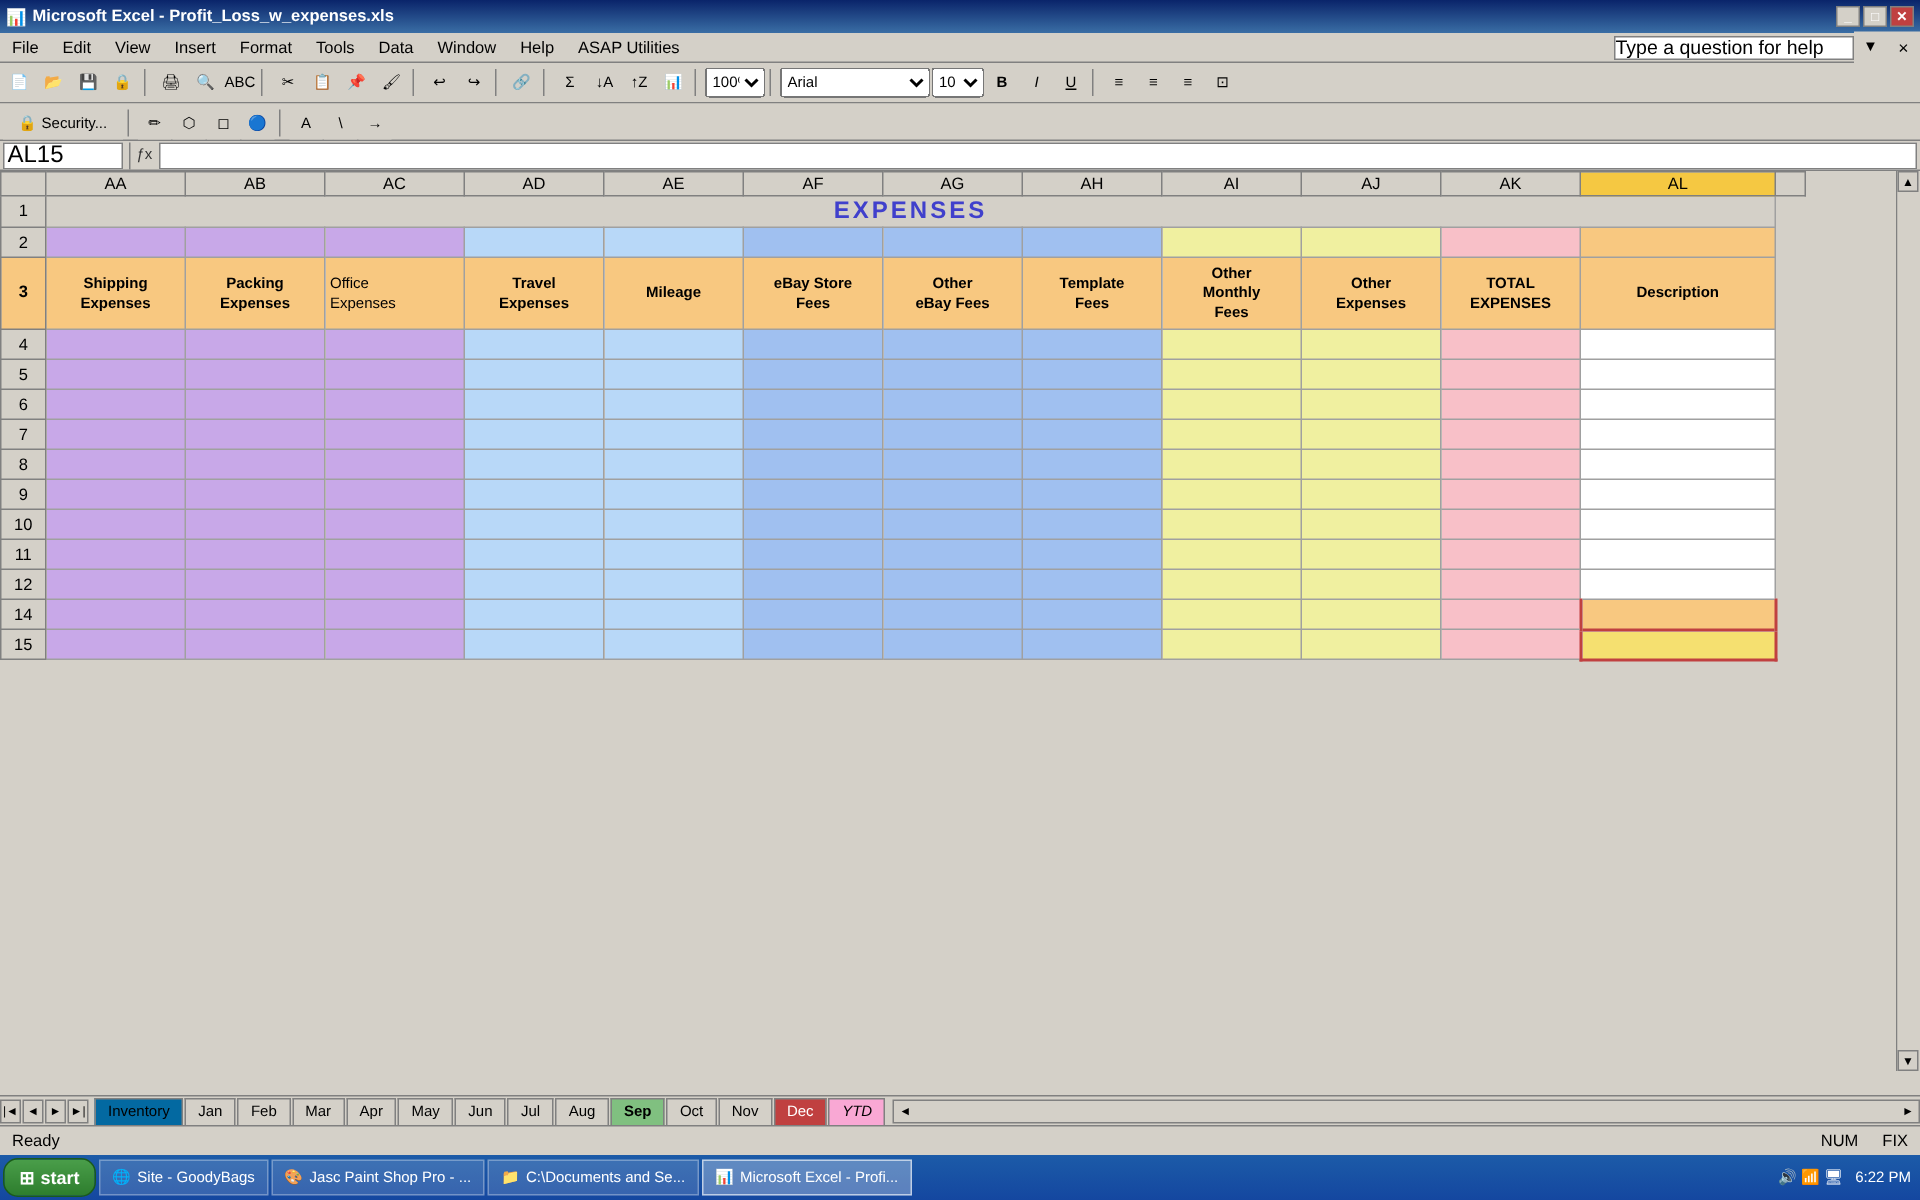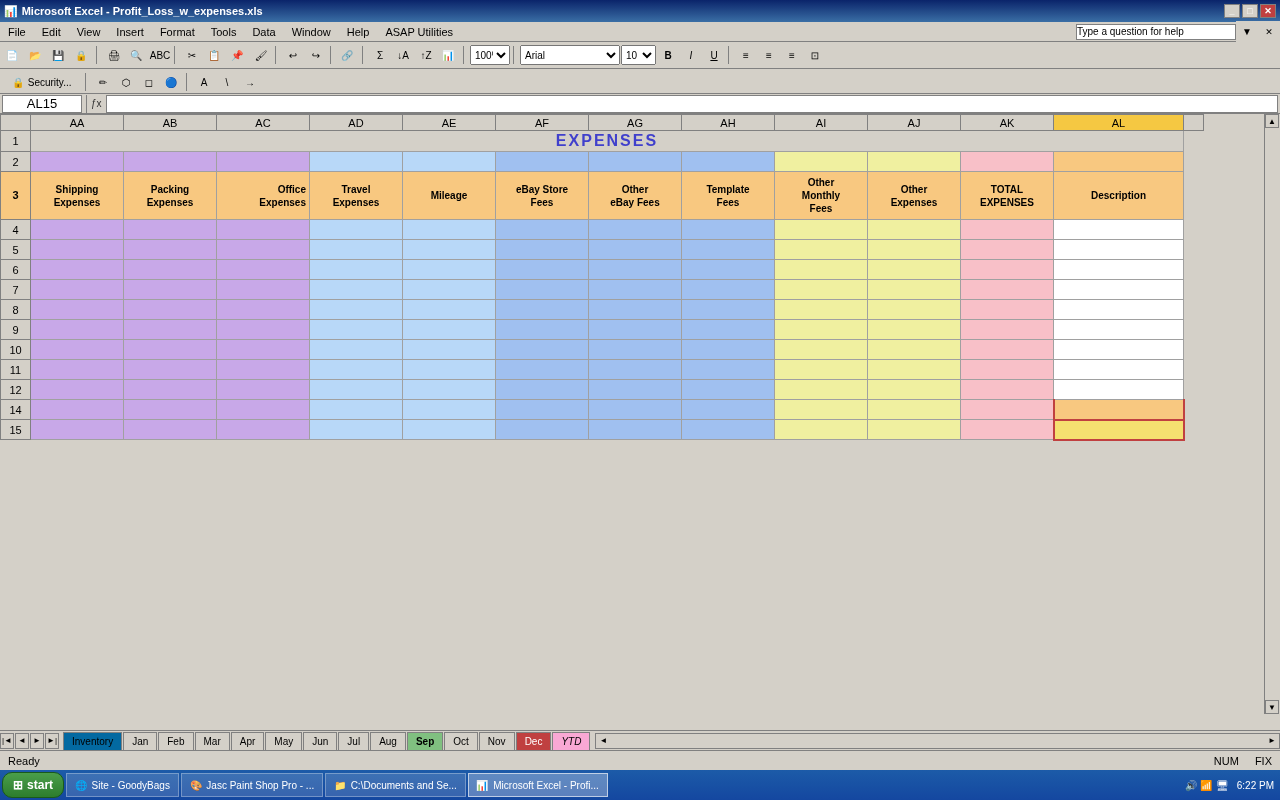--- a/index.html
+++ b/index.html
@@ -70,23 +70,22 @@
       height: 20px;
       background: #d4d0c8;
       border-bottom: 1px solid #808080;
       padding: 0 2px;
     }
     .name-box {
       width: 80px;
       height: 18px;
       border: 1px solid #808080;
       background: white;
-      font-size: 13px;
+      font-size: 16px;
       padding: 0 2px;
-      text-align: center;
     }
     .formula-separator { width: 1px; height: 18px; background: #808080; margin: 0 4px; }
     .formula-icon { font-size: 10px; margin-right: 4px; color: #333; }
     .formula-input {
       flex: 1;
       height: 18px;
       border: none;
       background: white;
       border: 1px solid #808080;
       font-size: 11px;
@@ -274,21 +273,21 @@
     <div class="menu-item">Edit</div>
     <div class="menu-item">View</div>
     <div class="menu-item">Insert</div>
     <div class="menu-item">Format</div>
     <div class="menu-item">Tools</div>
     <div class="menu-item">Data</div>
     <div class="menu-item">Window</div>
     <div class="menu-item">Help</div>
     <div class="menu-item">ASAP Utilities</div>
     <div style="flex:1"></div>
-    <input type="text" value="Type a question for help" style="width: 160px; height: 16px; font-size: 10px; border: 1px solid rgb(128, 128, 128);">
+    <input type="text" value="Type a question for help" style="width: 160px; height: 16px; font-size: 13px; border: 1px solid rgb(128, 128, 128);">
     <div class="tb-btn">▼</div>
     <div class="tb-btn" style="font-size:9px;">✕</div>
   </div>
 
   <div class="toolbar-area">
     <div class="toolbar">
       <div class="tb-btn">📄</div>
       <div class="tb-btn">📂</div>
       <div class="tb-btn">💾</div>
       <div class="tb-btn">🔒</div>
@@ -410,21 +409,21 @@
             <td class="cell yellow"></td>
             <td class="cell pink"></td>
             <td class="cell white-cell" style="background:#f8c880;"></td>
             <td style="background:#d4d0c8;border:none;"></td>
           </tr>
 
           <tr class="header-row">
             <td class="row-header" style="height: 48px; line-height: 1.3;">3</td>
             <td class="cell" style="background: rgb(248, 200, 128); font-weight: bold; text-align: center; font-size: 10px; line-height: 1.3; height: 48px;">Shipping<br>Expenses</td>
             <td class="cell" style="background: rgb(248, 200, 128); font-weight: bold; text-align: center; font-size: 10px; line-height: 1.3; height: 48px;">Packing<br>Expenses</td>
-            <td class="cell" style="background: rgb(248, 200, 128); font-weight: bold; text-align: right; font-size: 10px; line-height: 1.3; height: 48px;">Office<br>Expenses</td>
+            <td class="cell" style="background: rgb(248, 200, 128); font-weight: normal; text-align: left; font-size: 10px; line-height: 1.3; height: 48px;">Office<br>Expenses</td>
             <td class="cell" style="background: rgb(248, 200, 128); font-weight: bold; text-align: center; font-size: 10px; line-height: 1.3; height: 48px;">Travel<br>Expenses</td>
             <td class="cell" style="background: rgb(248, 200, 128); font-weight: bold; text-align: center; font-size: 10px; line-height: 1.3; height: 48px;">Mileage</td>
             <td class="cell" style="background: rgb(248, 200, 128); font-weight: bold; text-align: center; font-size: 10px; line-height: 1.3; height: 48px;">eBay Store<br>Fees</td>
             <td class="cell" style="background: rgb(248, 200, 128); font-weight: bold; text-align: center; font-size: 10px; line-height: 1.3; height: 48px;">Other<br>eBay Fees</td>
             <td class="cell" style="background: rgb(248, 200, 128); font-weight: bold; text-align: center; font-size: 10px; line-height: 1.3; height: 48px;">Template<br>Fees</td>
             <td class="cell" style="background: rgb(248, 200, 128); font-weight: bold; text-align: center; font-size: 10px; line-height: 1.3; height: 48px;">Other<br>Monthly<br>Fees</td>
             <td class="cell" style="background: rgb(248, 200, 128); font-weight: bold; text-align: center; font-size: 10px; line-height: 1.3; height: 48px;">Other<br>Expenses</td>
             <td class="cell" style="background: rgb(248, 200, 128); font-weight: bold; text-align: center; font-size: 10px; line-height: 1.3; height: 48px;">TOTAL<br>EXPENSES</td>
             <td class="cell" style="background: rgb(248, 200, 128); font-weight: bold; text-align: center; font-size: 10px; height: 48px; line-height: 1.3;">Description</td>
             <td style="background: rgb(212, 208, 200); border: none; height: 48px; line-height: 1.3;"></td>

